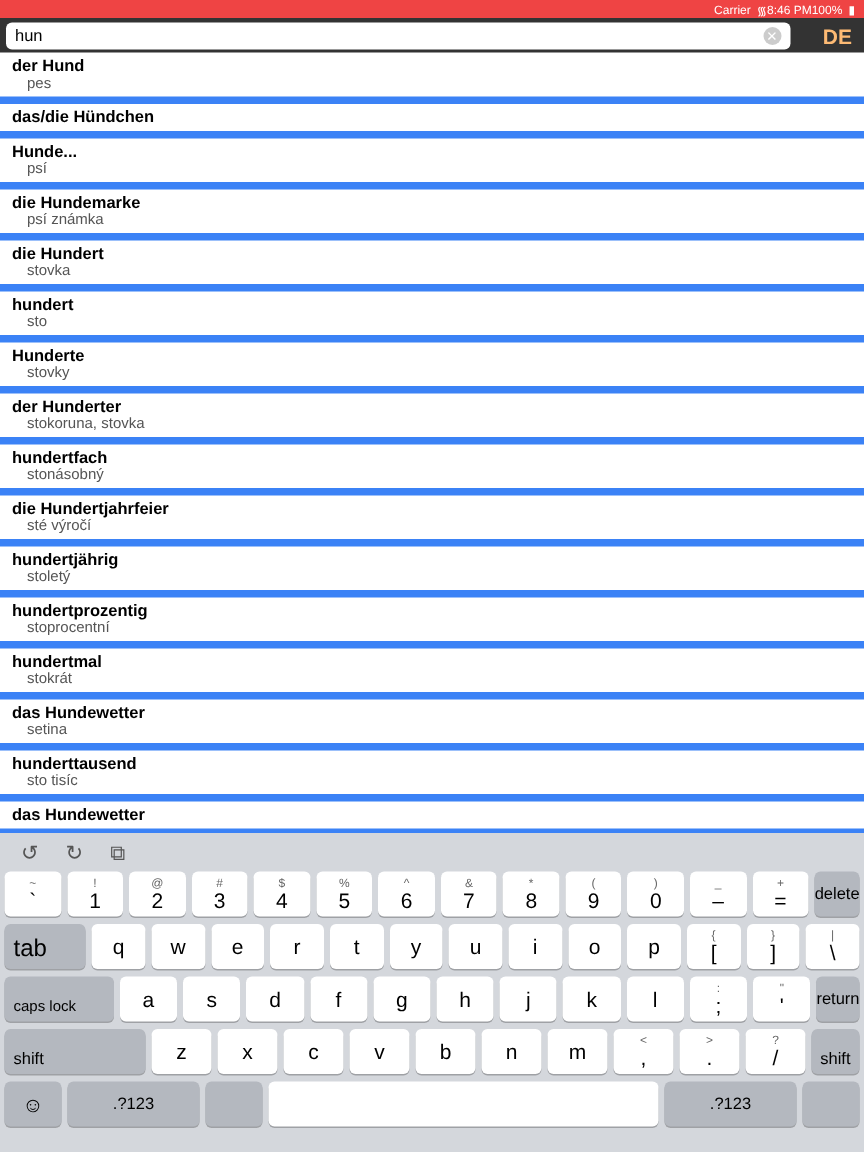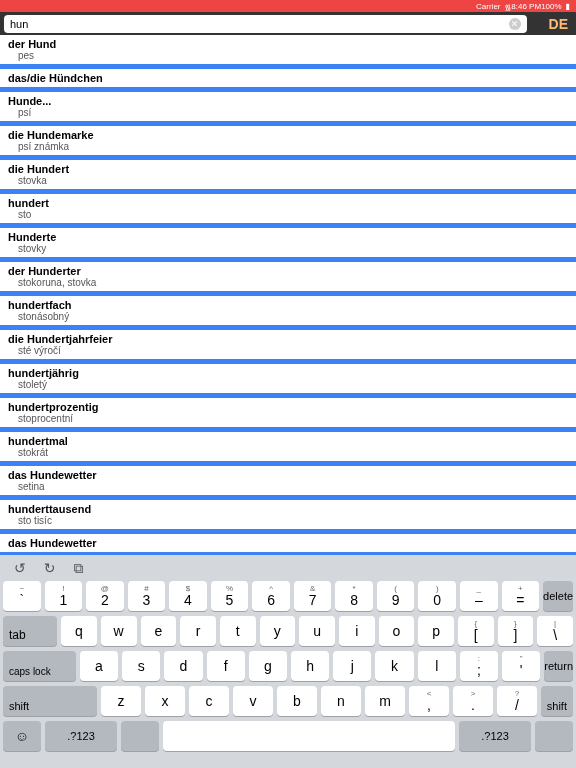--- a/index.html
+++ b/index.html
@@ -20,31 +20,31 @@
 .kb-toolbar span{font-size:14px;cursor:pointer}
 .kb-rows{padding:0 3px}
 .kb-row{display:flex;gap:4px;margin-bottom:5px}
 .key{background:#fff;border-radius:4px;box-shadow:0 1px 0 rgba(0,0,0,0.25);display:flex;flex-direction:column;align-items:center;justify-content:center;font-size:14px;cursor:pointer;height:30px;position:relative}
 .key.dark{background:#b4b8bf}
 .key .sup{font-size:8px;color:#666;line-height:1}
 .key .main{font-size:14px;line-height:1}
 .r1 .key{width:39px}
 .r1 .key.delete{flex:1;font-size:11px}
 .r2 .key{width:40px}
-.r2 .tab{width:60px;font-size:12px;align-items:flex-start;justify-content:flex-end;padding:0 0 4px 6px}
+.r2 .tab{width:60px;font-size:16px;align-items:flex-start;justify-content:flex-end;padding:0 0 4px 6px}
 .r3 .key{width:40px}
 .r3 .caps{width:76px;font-size:10px;align-items:flex-start;justify-content:flex-end;padding:0 0 4px 6px}
 .r3 .return{flex:1;font-size:11px}
 .r4 .key{width:40px}
 .r4 .shift{width:94px;font-size:11px;align-items:flex-start;justify-content:flex-end;padding:0 0 4px 6px}
 .r4 .shift-r{flex:1;font-size:11px;align-items:flex-end;justify-content:flex-end;padding:0 6px 4px 0}
 .r5{margin-bottom:0}
 .r5 .key{height:30px}
 .r5 .emoji,.r5 .mic,.r5 .hide{width:38px}
-.r5 .sym{width:72px;font-size:11px}
+.r5 .sym{width:88px;font-size:11px}
 .r5 .space{flex:1}
 </style>
 </head>
 <body>
 
 <div class="status-bar">
   <div class="status-left">
     <span>Carrier</span>
     <span>᯾</span>
   </div>

